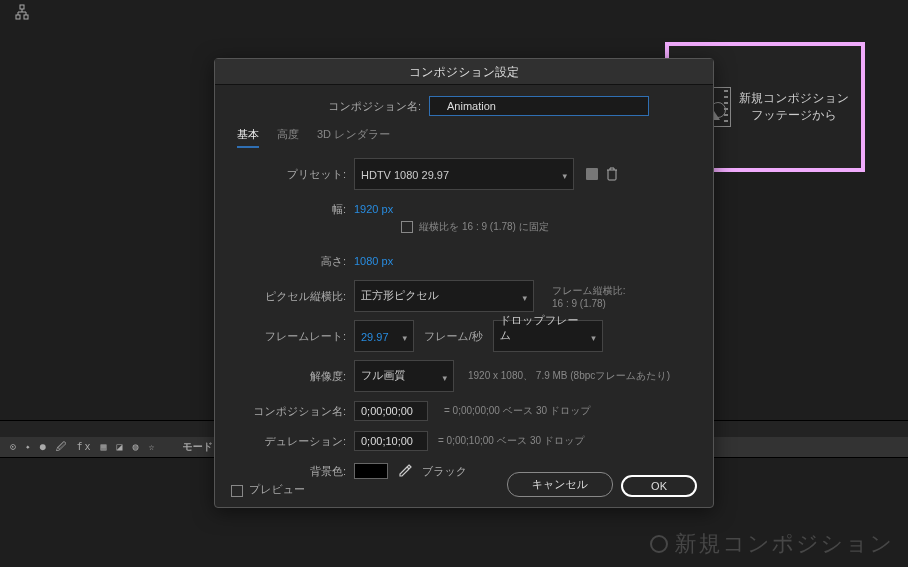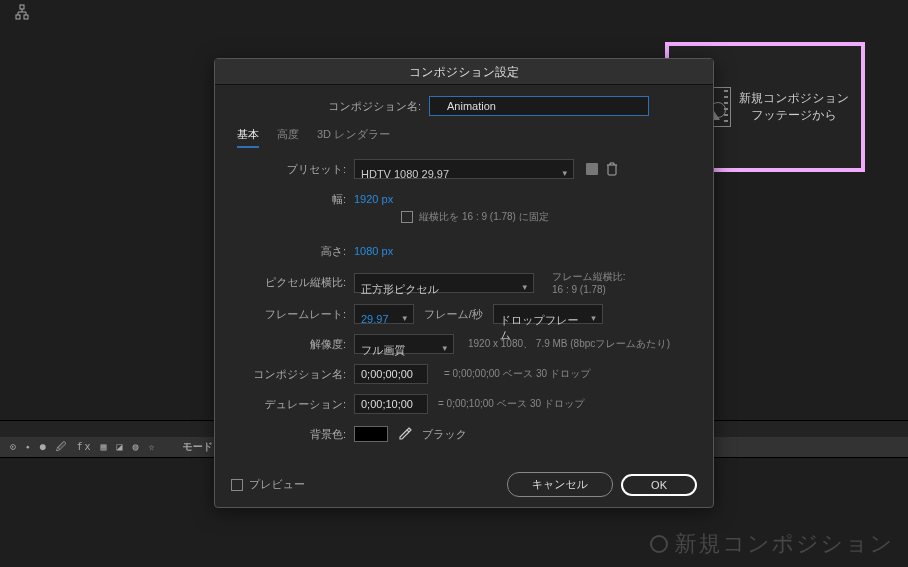--- a/index.html
+++ b/index.html
@@ -25,27 +25,27 @@
 .dlg-body { padding: 10px 16px 0 16px; }
 .row { display: flex; align-items: center; margin-bottom: 8px; min-height: 22px; }
 .label-r { text-align: right; width: 110px; margin-right: 8px; color: #aaa;}
 .label-r.short { width: 95px;}
 input[type=text].ti { background: #1a1a1a; border: 1px solid #2f6fb3; color: #ddd; padding: 3px 17px; font-size: 11px; }
 input[type=text].dark { background: #1a1a1a; border: 1px solid #444; color: #ddd; padding: 3px 6px; font-size: 11px; width:74px;}
 .tabs { display:flex; gap:18px; margin: 10px 0 10px 6px; }
 .tab { color:#888; padding-bottom:4px; cursor:pointer;}
 .tab.active { color:#eee; border-bottom: 2px solid #2f6fb3;}
 .indent { margin-left: 20px;}
-.select { background:#1a1a1a; border:1px solid #444; color:#ccc; padding:8px 6px; height:20px; display:flex; align-items:flex-start; justify-content:space-between; }
+.select { background:#1a1a1a; border:1px solid #444; color:#ccc; padding:8px 6px; height:32px; display:flex; align-items:flex-end; justify-content:space-between; }
 .select .chev { font-size:9px; color:#999; margin-left:8px;}
 .blue-link { color:#288ce0; cursor:text;}
 .check { width:12px; height:12px; border:1px solid #888; display:inline-block; margin-right:6px; vertical-align:middle;}
 .color-swatch { width:34px; height:16px; border:1px solid #666; background:#000;}
 .eyedrop svg { vertical-align:middle;}
-.dlg-footer { position:absolute; bottom:10px; left:16px; right:16px; display:flex; align-items:center;}
+.dlg-footer { position:absolute; bottom:10px; left:16px; right:16px; display:flex; align-items:flex-end;}
 .btn { border:1px solid #888; background:transparent; color:#ddd; border-radius:12px; padding:4px 24px; font-size:11px; cursor:pointer; margin-left:8px;}
 .btn.ok { border:2px solid #fff; padding:3px 28px;}
 .icon-sm { width:16px; height:16px; display:inline-flex; align-items:center; justify-content:center;}
 .info-text { color:#888; font-size:10px;}
 .row.mb0{margin-bottom:4px;}
 </style>
 </head>
 <body>
 
 <div class="bg-layer">

